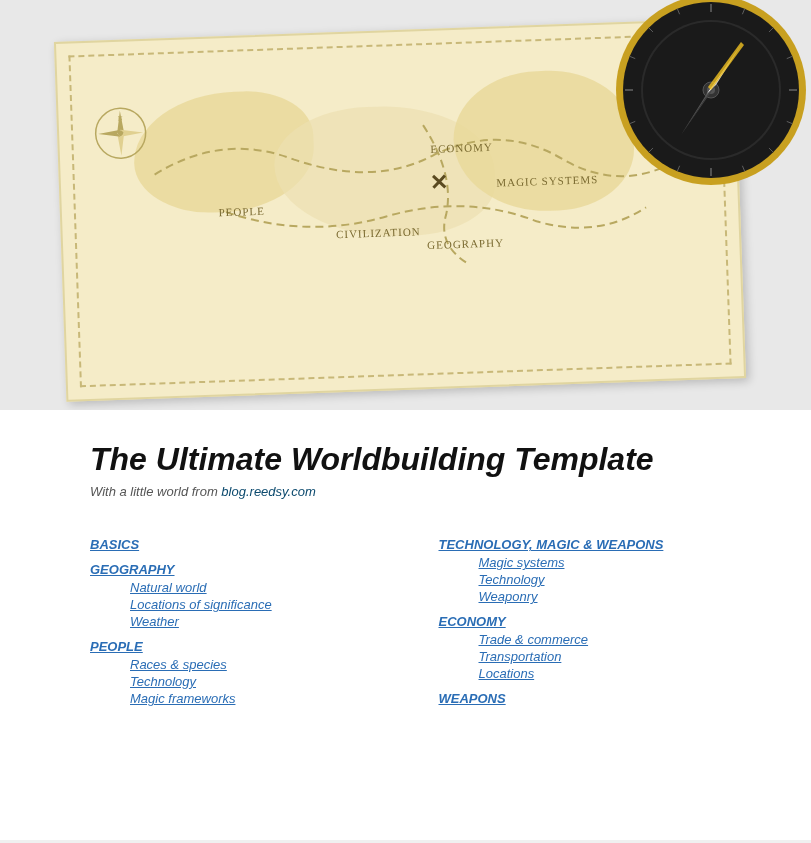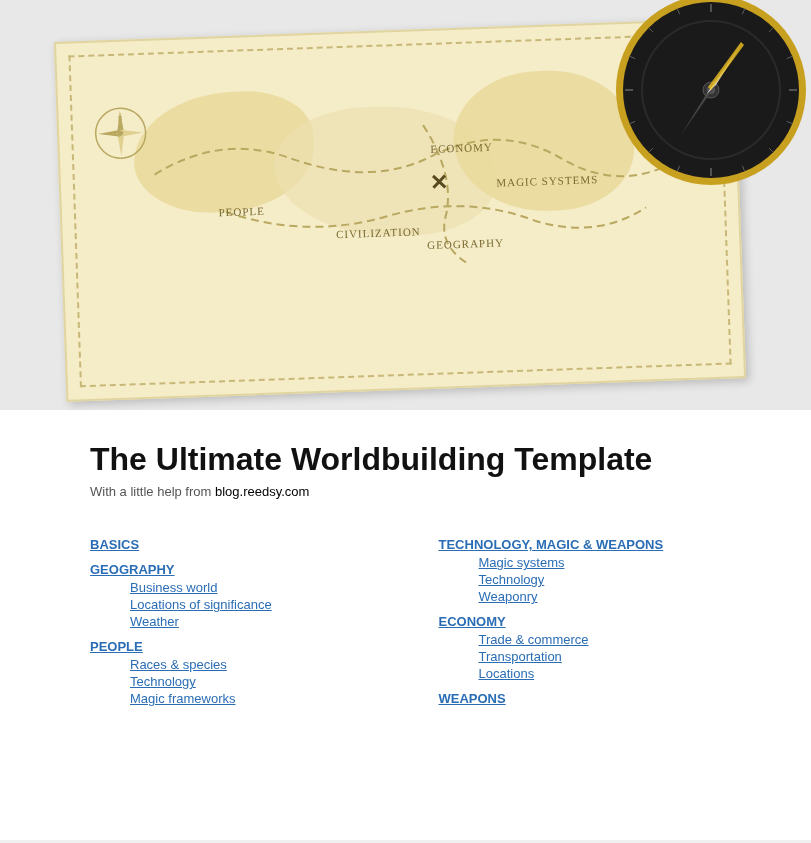--- a/index.html
+++ b/index.html
@@ -37,38 +37,39 @@
       position: absolute;
       top: 12px; left: 12px; right: 12px; bottom: 12px;
       border: 2px dashed #c8b878;
     }
 
     
     .content {
       background: #fff;
       padding: 30px 40px 20px 90px;
       min-height: 430px;
+      font-style: italic;
     }
 
     .main-title {
       font-size: 32px;
       font-weight: bold;
       color: #111;
       margin-bottom: 6px;
       line-height: 1.2;
     }
 
     .subtitle {
       font-size: 13px;
       color: #555;
       margin-bottom: 28px;
     }
 
     .subtitle a {
-      color: #000000;
+      color: #0c4a6e;
       text-decoration: none;
     }
 
     .toc-grid {
       display: grid;
       grid-template-columns: 1fr 1fr;
       gap: 0 16px;
     }
 
     .toc-section-header {
@@ -171,29 +172,29 @@
       <polygon points="100,100 105,95 70,145" fill="#444"></polygon>
 
       <polygon points="100,100 97,97 130,52 133,55" fill="#f0c020" opacity="0.8"></polygon>
     </svg>
   </div>
 </div>
 
 <div class="content">
   <h1 class="main-title">The Ultimate Worldbuilding Template</h1>
   <p class="subtitle">
-    <span>With a little help from </span><a href="#">blog.reedsy.com</a>
+    <span>With a little world from </span><a href="#">blog.reedsy.com</a>
   </p>
 
   <div class="toc-grid">
 
     <div>
       <a class="toc-section-header">BASICS</a>
       <a class="toc-section-header">GEOGRAPHY</a>
-      <a class="toc-item">Business world</a>
+      <a class="toc-item">Natural world</a>
       <a class="toc-item">Locations of significance</a>
       <a class="toc-item">Weather</a>
       <a class="toc-section-header">PEOPLE</a>
       <a class="toc-item">Races &amp; species</a>
       <a class="toc-item">Technology</a>
       <a class="toc-item">Magic frameworks</a>
     </div>
 
     <div>
       <a class="toc-section-header">TECHNOLOGY, MAGIC &amp; WEAPONS</a>

